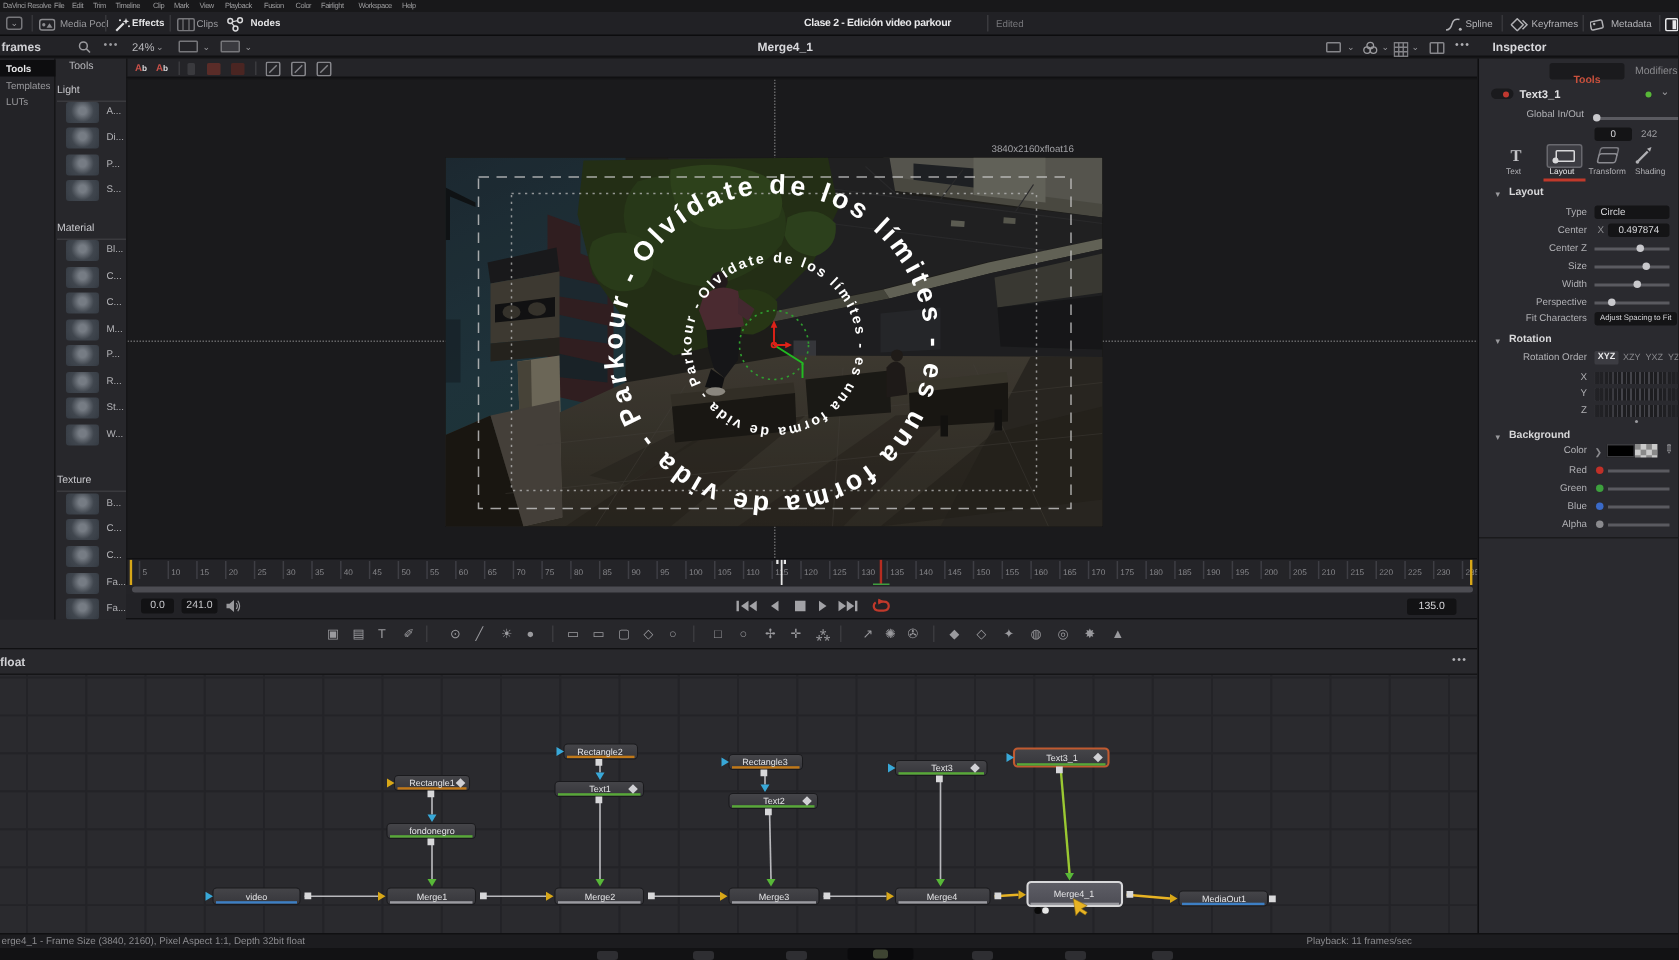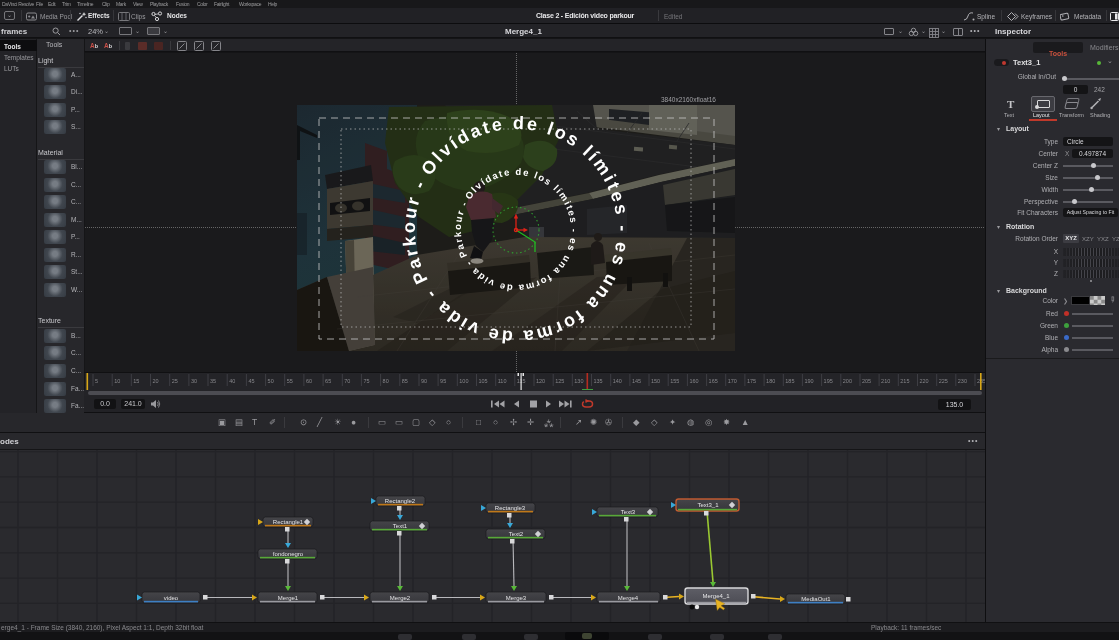--- a/index.html
+++ b/index.html
@@ -516,21 +516,21 @@
 <span class="abs" style="left:723px;top:4px;font-size:8.5px;color:#9a9a9e;">✸</span>
 <span class="abs" style="left:741px;top:4px;font-size:8.5px;color:#9a9a9e;">▲</span>
 <span class="abs" style="left:284px;top:4px;width:1px;height:11px;background:#3a3a3e;"></span>
 <span class="abs" style="left:368px;top:4px;width:1px;height:11px;background:#3a3a3e;"></span>
 <span class="abs" style="left:462px;top:4px;width:1px;height:11px;background:#3a3a3e;"></span>
 <span class="abs" style="left:560px;top:4px;width:1px;height:11px;background:#3a3a3e;"></span>
 <span class="abs" style="left:622px;top:4px;width:1px;height:11px;background:#3a3a3e;"></span>
 </div>
 
 <div class="abs" style="left:0;top:433px;width:985px;height:17px;background:#28282c;border-bottom:1px solid #151517;">
- <span class="abs" style="left:0px;top:4px;font-size:8px;color:#d0d0d4;font-weight:bold;">odes</span>
+ <span class="abs" style="left:0px;top:4px;font-size:8px;color:#d0d0d4;font-weight:bold;">float</span>
  <span class="abs" style="left:968px;top:4px;font-size:7px;color:#b0b0b4;letter-spacing:1px;">•••</span>
 </div>
 
 <div class="abs" id="nodegraph" style="left:0;top:450px;width:985px;height:172px;background:#2a2a2e;overflow:hidden;">
 <svg width="985" height="172" viewBox="0 0 985 172">
 <defs>
         <linearGradient id="ng" x1="0" y1="0" x2="0" y2="1">
           <stop offset="0" stop-color="#454549"></stop>
           <stop offset="1" stop-color="#36363b"></stop>
         </linearGradient>

